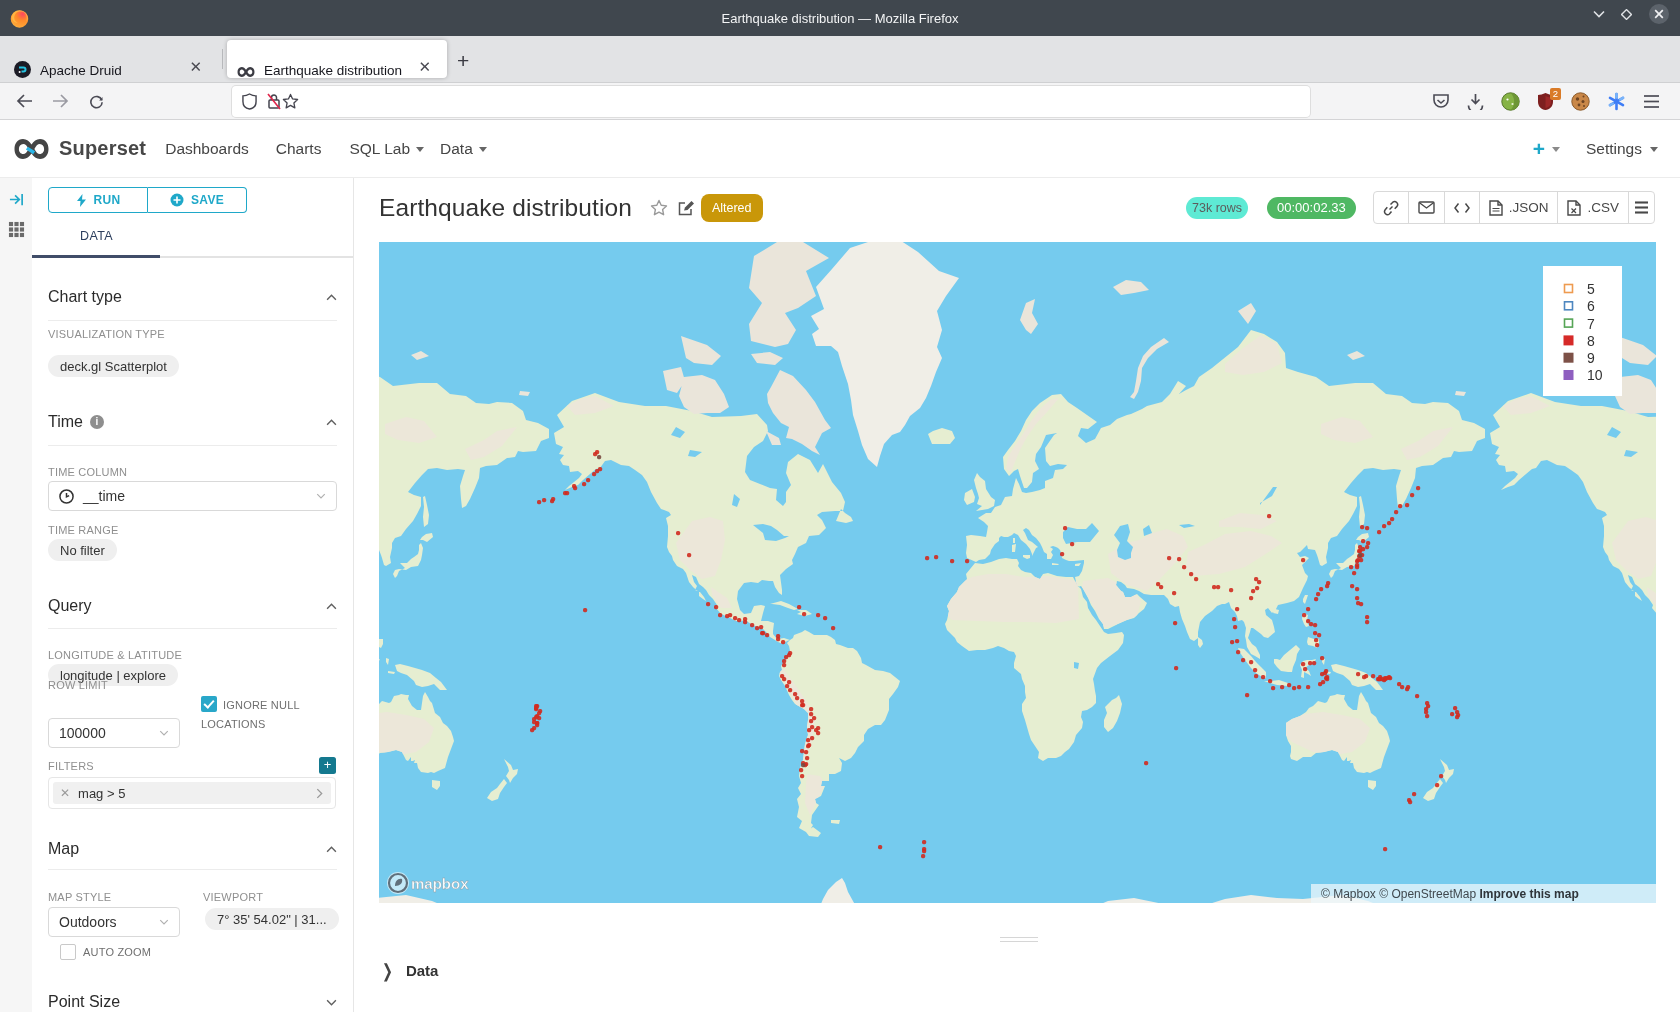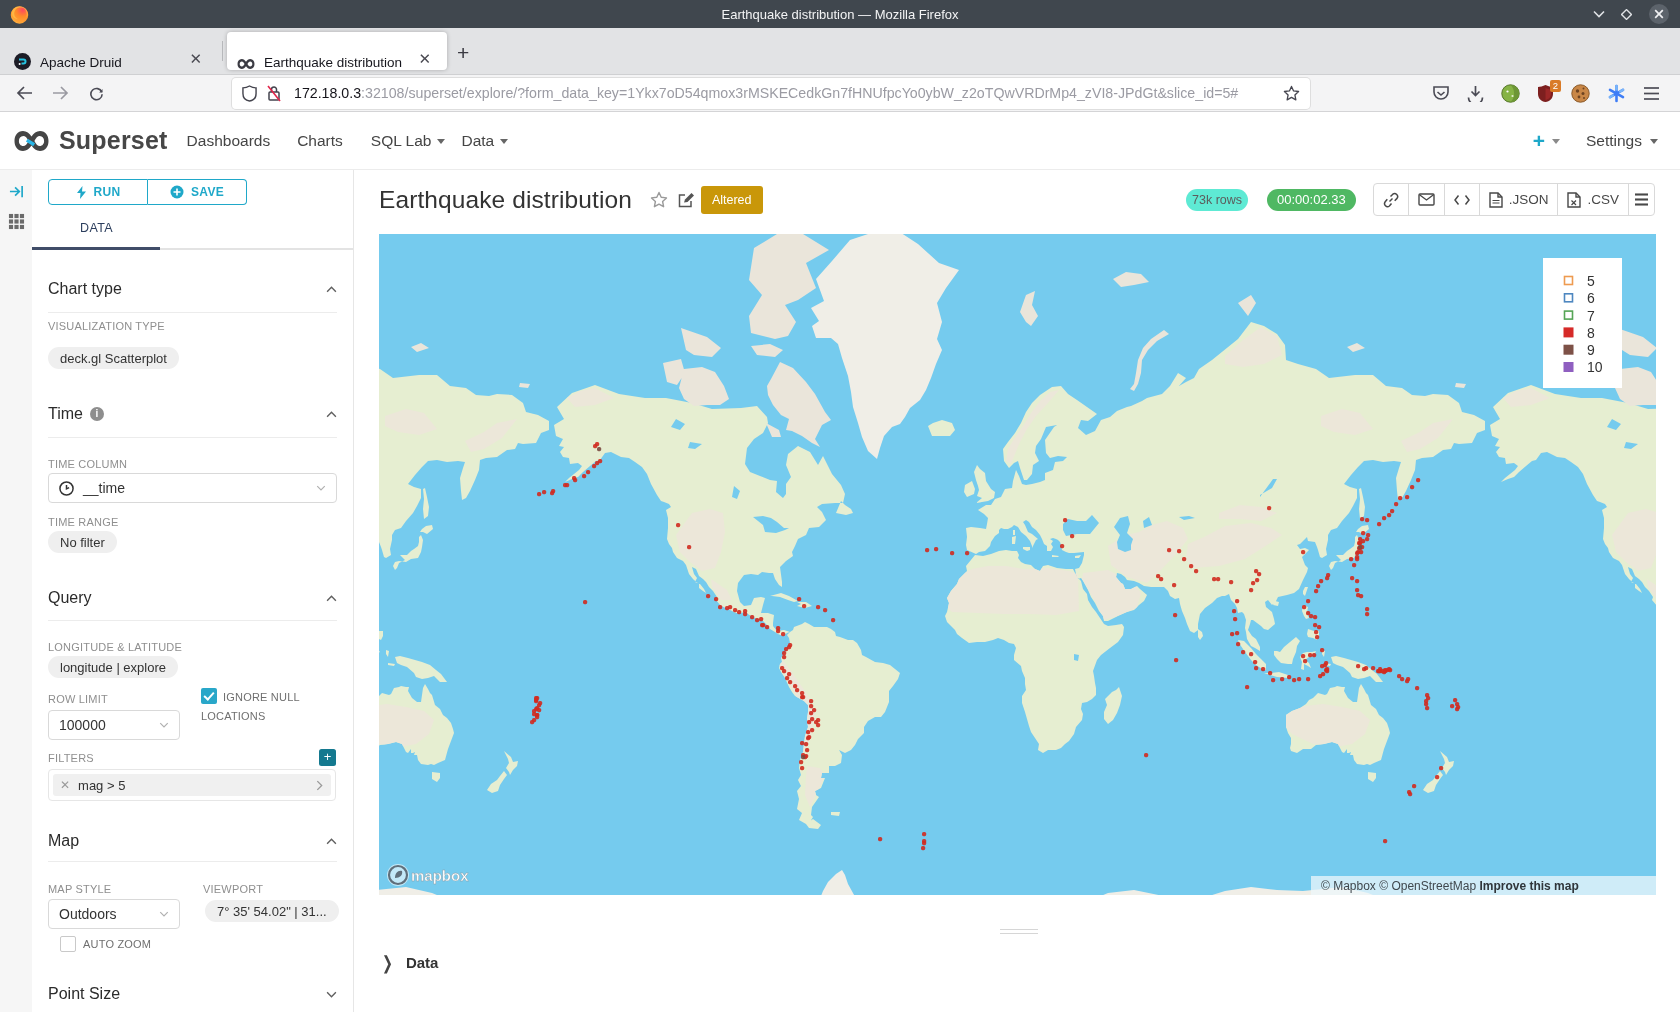--- a/index.html
+++ b/index.html
@@ -1,35 +1,35 @@
 <!DOCTYPE html>
 <html><head><meta charset="utf-8">
 <style>
 *{margin:0;padding:0;box-sizing:border-box}
 html,body{width:1680px;height:1012px;overflow:hidden;font-family:"Liberation Sans",sans-serif;background:#fff}
-.titlebar{height:28px;background:#40474e;display:flex;align-items:center;position:relative}
+.titlebar{height:36px;background:#40474e;display:flex;align-items:center;position:relative}
 .titlebar .ttl{position:absolute;left:0;right:0;text-align:center;color:#f3f4f5;font-size:13px}
 .winbtns{position:absolute;right:10px;top:0;height:28px;display:flex;align-items:center;gap:16px}
 .tabbar{height:47px;background:#e2e3e5;display:flex;align-items:flex-end;padding:0 0 0 4px;border-bottom:1px solid #cfd0d2;box-sizing:border-box}
 .tab{height:38px;margin-bottom:4px;display:flex;align-items:flex-end;border-radius:4px;padding:0 10px;font-size:13.5px;color:#16161d;position:relative}
 .tab.inactive{width:214px}
 .tab.active{width:220px;background:#fff;box-shadow:0 0 4px rgba(0,0,0,.25)}
 .tab .tx{margin-left:auto;color:#4a4a52;font-size:15px;padding:2px 6px}
 .tab .lbl{margin-left:9px;white-space:nowrap;overflow:hidden}
 .tabsep{width:1px;height:20px;background:#b8b9bc;margin:0 4px 13px 4px}
 .newtab{font-size:21px;color:#3a3a42;margin:0 0 9px 10px;font-weight:400}
 .urlrow{height:37px;background:#f4f4f5;border-bottom:1px solid #d4d4d6;display:flex;align-items:center}
 .navic{color:#4b4b55;width:36px;text-align:center;font-size:17px}
 .urlbox{width:1078px;height:31px;background:#fff;border-radius:4px;margin-left:118px;display:flex;align-items:center;padding:0 10px;box-shadow:0 0 0 1px rgba(0,0,0,.09)}
 .urltext{font-size:14.2px;color:#9b9ba3;margin-left:12px;white-space:nowrap;overflow:hidden;flex:1}
 .urltext b{color:#15141a;font-weight:400}
 .tbicons{display:flex;align-items:center;margin-left:122px;gap:17px}
 .apphdr{height:58px;background:#fff;border-bottom:1px solid #ececec;display:flex;align-items:center;position:relative}
 .slogo{display:flex;align-items:center;margin-left:10px}
-.slogo .sname{font-size:25px;font-weight:bold;color:#474747;margin-left:6px;letter-spacing:.2px}
+.slogo .sname{font-size:20px;font-weight:bold;color:#474747;margin-left:6px;letter-spacing:.2px}
 .nav{display:flex;align-items:center;margin-left:0;gap:0}
 .nav a{color:#454545;font-size:15.5px;text-decoration:none;padding:0}
 .caret{display:inline-block;width:0;height:0;border-left:4.5px solid transparent;border-right:4.5px solid transparent;border-top:5px solid #666;vertical-align:2px;margin-left:6px}
 .hdr-right{position:absolute;right:22px;display:flex;align-items:center;gap:26px}
 .plus-dd{color:#1fa8c9;font-size:21px;font-weight:bold}
 .settings{color:#454545;font-size:15.5px}
 .bodywrap{display:flex;height:842px}
 .iconstrip{width:32px;background:#f6f6f6;padding-top:12px;text-align:center}
 .sidebar{width:321px;background:#fff;position:relative;height:100%;overflow:hidden}
 .sidebar .abs{position:absolute}
@@ -48,21 +48,21 @@
 .selbox{height:30px;border:1px solid #d9d9d9;border-radius:4px;display:flex;align-items:center;padding:0 10px;font-size:14px;color:#333;background:#fff;width:289px}
 .selbox .sdown{margin-left:auto;color:#b0b0b0;font-size:11px}
 .infoi{display:inline-block;width:14px;height:14px;border-radius:50%;background:#8e8e8e;color:#fff;font-size:10px;font-weight:bold;text-align:center;line-height:14px;margin-left:7px;vertical-align:1px}
 .chk{width:16px;height:16px;border-radius:2px;display:inline-block;vertical-align:-3px}
 .chk.on{background:#29a7c9;position:relative}
 .chk.on:after{content:"";position:absolute;left:5px;top:1.5px;width:4px;height:8px;border:solid #fff;border-width:0 2px 2px 0;transform:rotate(42deg)}
 .chk.off{background:#fff;border:1.5px solid #c9c9c9}
 .main{flex:1;position:relative;background:#fff;border-left:1px solid #e6e6e6}
 .charthead{display:flex;align-items:center;padding:13px 25px 0 25px}
 .ctitle{font-size:24.5px;color:#333;letter-spacing:.1px}
-.altered{background:#c99709;color:#fff;font-size:12.5px;border-radius:3px;padding:7px 11px;margin-left:12px}
+.altered{background:#c99709;color:#fff;font-size:12.5px;border-radius:8px;padding:7px 11px;margin-left:12px}
 .rowspill{background:#5eead4;color:#5c5c5c;font-size:12.5px;border-radius:11px;padding:4px 6px}
 .timepill{background:#4fb863;color:#fff;font-size:13px;border-radius:11px;padding:3.5px 10px;margin-left:19px}
 .btngrp{display:flex;margin-left:17px;border:1px solid #d9d9d9;border-radius:4px;height:33px;background:#fff}
 .btngrp .bi{display:flex;align-items:center;justify-content:center;border-right:1px solid #d9d9d9;padding:0 9px;font-size:13.5px;color:#484848}
 .btngrp .bi:last-child{border-right:none}
 .mapwrap{position:absolute;left:25px;top:64px;width:1277px;height:661px;overflow:hidden}
 .resizer{position:absolute;left:646px;top:759px;width:38px}
 .resizer div{height:1px;background:#d6d6d6;margin-bottom:3px}
 .datarow{position:absolute;left:28px;top:784px;display:flex;align-items:center}
 .datarow .dchev{font-size:13px;color:#444;margin-right:13px;transform:scaleY(1.4)}
@@ -137,21 +137,20 @@
     </div>
   <div class="urlbox">
     <svg class="ic" width="15" height="17" viewBox="0 0 16 18">
         <path d="M8 1 C10 2.2 13 3 15 3 v6 c0 4.5-3 7.5-7 8 -4-.5-7-3.5-7-8 V3 c2 0 5-.8 7-2z" fill="none" stroke="#43434d" stroke-width="1.5"></path>
       </svg>
     <svg class="ic" width="16" height="17" viewBox="0 0 16 17" style="margin-left:9px">
         <rect x="3" y="7" width="10" height="8" rx="1" fill="none" stroke="#43434d" stroke-width="1.5"></rect>
         <path d="M5.5 7 V4.5 a2.5 2.5 0 0 1 5 0 V7" fill="none" stroke="#43434d" stroke-width="1.5"></path>
         <path d="M2 1 L14 16" stroke="#e2254b" stroke-width="1.6"></path>
       </svg>
-    <div class="urltext"><b>172.18.0.3</b>:32108/superset/explore/?form_data_key=1Ykx7oD54qmox3rMSKECedkGn7fHNUfpcYo0ybW_z2oTQwVRDrMp4_zVI8-JPdGt&amp;slice_id=5#</div>
     <svg class="ic" width="17" height="17" viewBox="0 0 18 18">
         <path d="M9 1.5 L11.2 6.3 16.5 6.9 12.6 10.5 13.6 15.7 9 13.1 4.4 15.7 5.4 10.5 1.5 6.9 6.8 6.3z" fill="none" stroke="#45454f" stroke-width="1.4" stroke-linejoin="round"></path>
       </svg>
   </div>
   <div class="tbicons">
     <svg class="ic" width="18" height="17" viewBox="0 0 18 17">
         <path d="M2 2 h14 v5 a7 7 0 0 1-14 0z" fill="none" stroke="#4b4b55" stroke-width="1.6"></path>
         <path d="M5.5 7 l3.5 3 3.5-3" stroke="#4b4b55" stroke-width="1.6" fill="none"></path>
       </svg>
     <svg class="ic" width="17" height="17" viewBox="0 0 17 17">
@@ -280,21 +279,21 @@
     <div class="abs lab" style="left:16px;top:346px">TIME RANGE</div>
     <div class="abs pill" style="left:16px;top:361px">No filter</div>
     <div class="abs secthead" style="left:16px;top:419px">Query<span class="chev">
           <svg class="ic" width="11" height="7" viewBox="0 0 12 8">
             <path d="M1 6.5 L6 1.5 L11 6.5" stroke="#5f5f5f" stroke-width="1.6" fill="none"></path>
           </svg>
         </span></div>
     <div class="abs divline" style="left:16px;top:450px"></div>
     <div class="abs lab" style="left:16px;top:471px">LONGITUDE &amp; LATITUDE</div>
     <div class="abs pill" style="left:16px;top:486px">longitude | explore</div>
-    <div class="abs lab" style="left:16px;top:523px">ROW LIMIT</div>
+    <div class="abs lab" style="left:16px;top:501px">ROW LIMIT</div>
     <div class="abs" style="left:169px;top:518px;width:125px;font-size:11px;color:#6f6f6f;line-height:19px;letter-spacing:.2px"><span class="chk on" style="margin-right:6px"></span>IGNORE NULL LOCATIONS</div>
     <div class="abs selbox" style="left:16px;top:540px;width:132px">100000<span class="sdown">
           <svg class="ic" width="10" height="6" viewBox="0 0 12 8">
             <path d="M1 1.5 L6 6.5 L11 1.5" stroke="#b0b0b0" stroke-width="1.6" fill="none"></path>
           </svg>
         </span></div>
     <div class="abs lab" style="left:16px;top:582px">FILTERS</div>
     <div class="abs" style="left:287px;top:579px;width:17px;height:17px;background:#14798f;border-radius:2.5px;color:#fff;font-size:13px;text-align:center;line-height:16px">+</div>
     <div class="abs" style="left:16px;top:599px;width:288px;border:1px solid #e6e6e6;border-radius:4px;padding:4px;height:32px;box-sizing:border-box">
       <div style="background:#f0f0f0;border-radius:3px;height:22px;display:flex;align-items:center;font-size:13px;color:#333"><span style="color:#9a9a9a;padding:0 8px 0 7px;font-size:12px">✕</span>mag &gt; 5<span style="margin-left:auto;color:#9a9a9a;padding-right:8px;display:flex">

